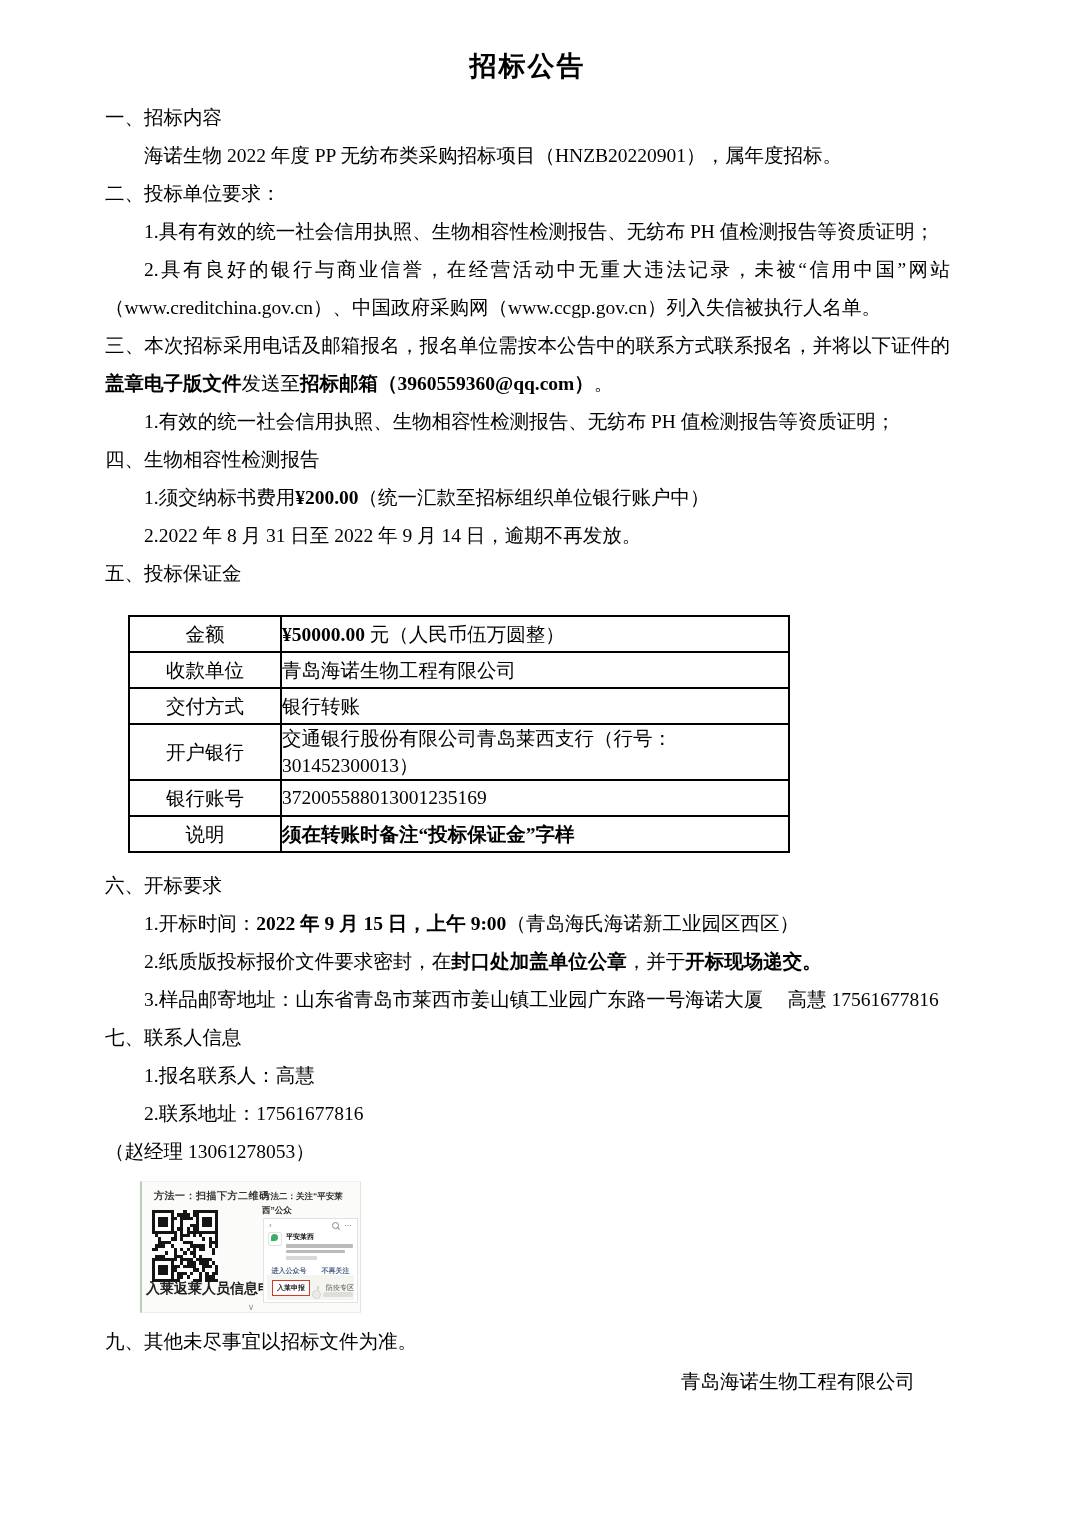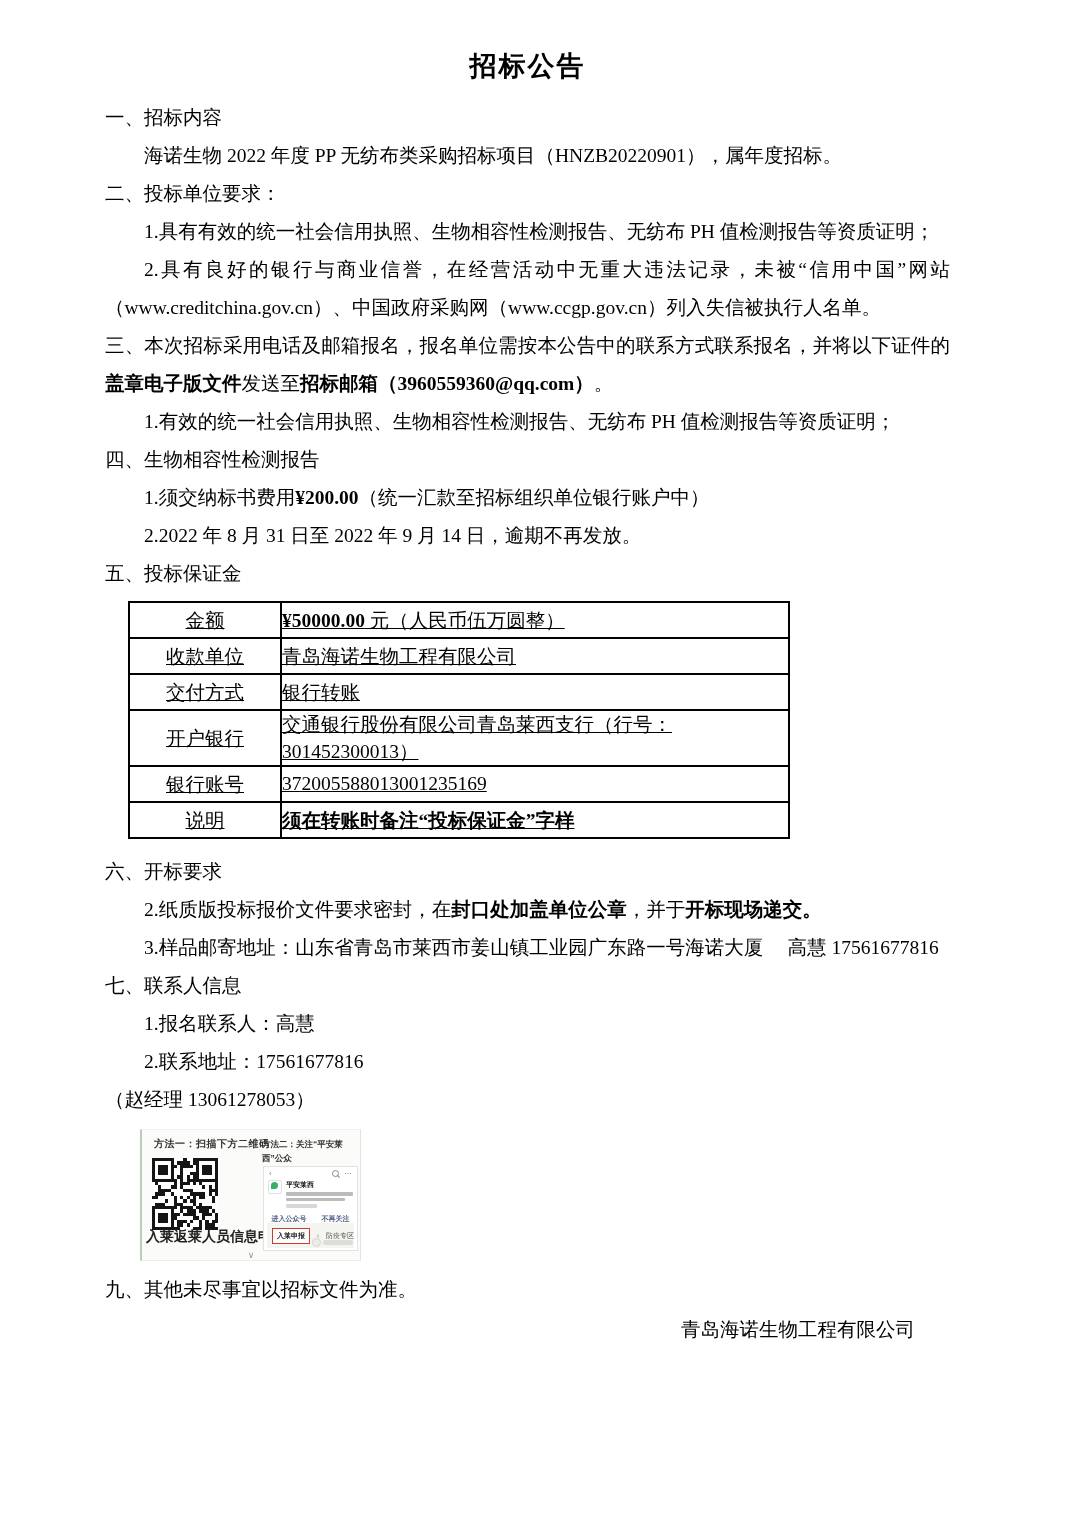--- a/index.html
+++ b/index.html
@@ -5,21 +5,21 @@
   html,body{margin:0;padding:0;background:#fff;}
   body{width:1080px;height:1527px;overflow:hidden;
        font-family:"Liberation Serif","DejaVu Serif",serif;color:#000;}
   .page{width:1048px;height:1527px;box-sizing:border-box;padding:0 98px 0 105px;background:#fff;}
   h1.title{margin:0 0 13px;padding-top:46px;text-align:center;font-size:27px;font-weight:700;letter-spacing:2px;line-height:40px;}
   p.para{margin:0;font-size:19.5px;line-height:38px;text-align:justify;}
   .ind{text-indent:2em;}
   .b{font-weight:700;}
 
   
-  .tblwrap{margin:8px 0 14px 23px;text-decoration:underline;}
+  .tblwrap{margin:22px 0 14px 23px;}
   table.deposit{border-collapse:collapse;width:662px;table-layout:fixed;}
   table.deposit td{border:2px solid #000;height:34px;font-size:19.5px;padding:0;vertical-align:middle;}
   td.lbl{width:150px;text-align:center;}
   td.val{padding-left:13px;}
 
   
   .nimg{position:relative;width:218px;height:130px;margin:10px 0 10px 35px;
         background:#fbfbf9;border-left:2px solid #b9cdb9;border-right:1px solid #e3e3df;
         border-top:1px solid #f0f0ec;border-bottom:1px solid #ededE9;
         font-family:"Liberation Sans","DejaVu Sans",sans-serif;color:#333;}
@@ -106,20 +106,21 @@
       </tr>
       <tr>
         <td class="lbl">说明</td>
         <td class="val"><span class="b">须在转账时备注“投标保证金”字样</span></td>
       </tr>
     </tbody>
       </table>
   </div>
 
   <p class="para">六、开标要求</p>
+  <p class="para ind"><span>1.开标时间：</span><span class="b">2022 年 9 月 15 日，上午 9:00</span><span>（青岛海氏海诺新工业园区西区）</span></p>
   <p class="para ind"><span>2.纸质版投标报价文件要求密封，在</span><span class="b">封口处加盖单位公章</span><span>，并于</span><span class="b">开标现场递交。</span></p>
   <p class="para ind">3.样品邮寄地址：山东省青岛市莱西市姜山镇工业园广东路一号海诺大厦　 高慧 17561677816</p>
 
   <p class="para">七、联系人信息</p>
   <p class="para ind">1.报名联系人：高慧</p>
   <p class="para ind">2.联系地址：17561677816</p>
 
   <p class="para">（赵经理 13061278053）</p>
 
   <figure class="nimg">

